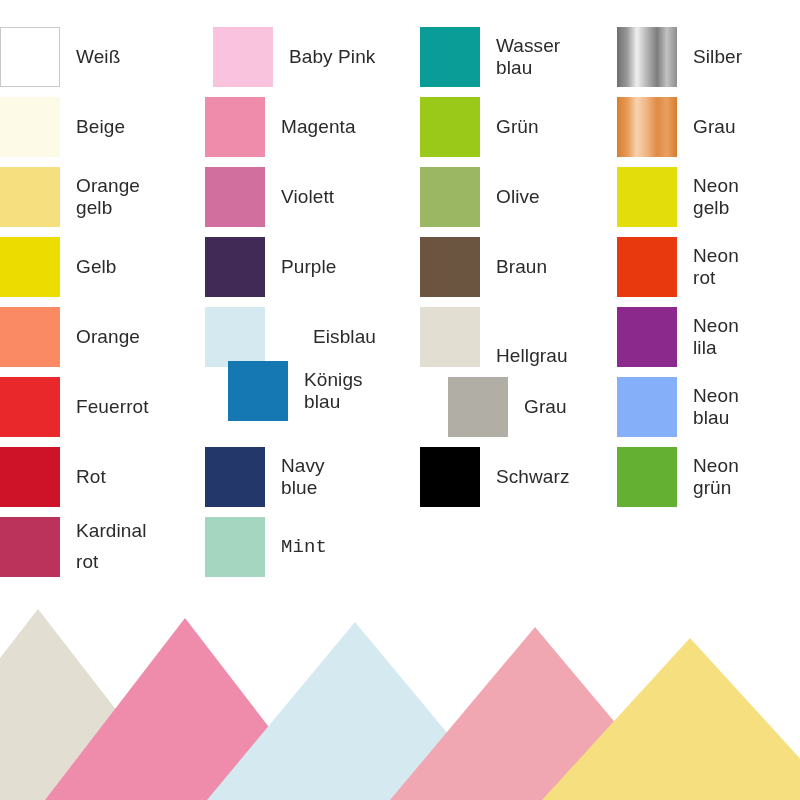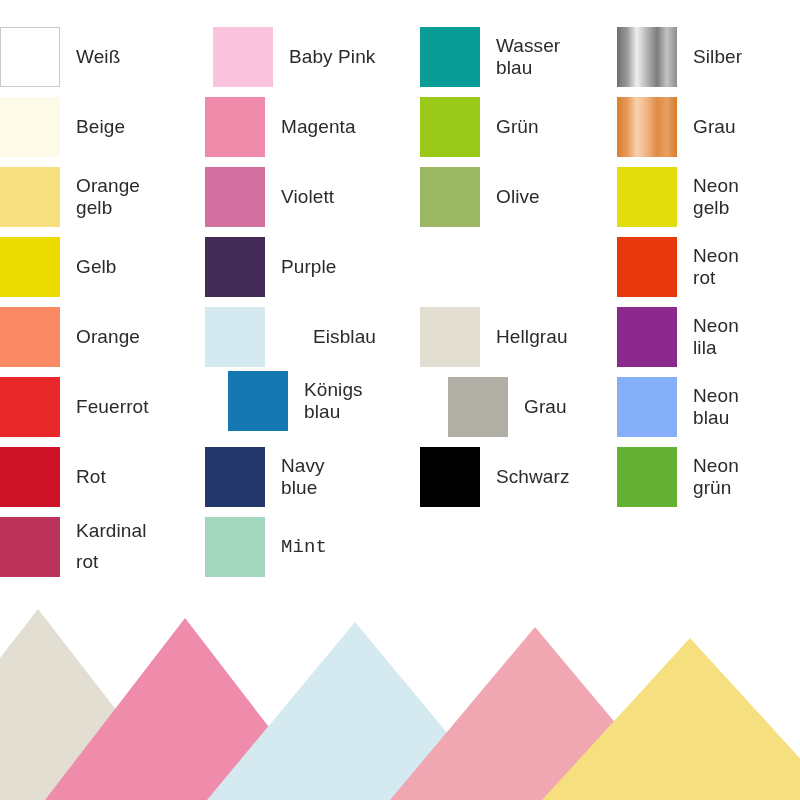--- a/index.html
+++ b/index.html
@@ -145,21 +145,21 @@
           <div class="swatch-label">Violett</div>
         </div>
         <div class="swatch-row" style="top: 237px;">
           <div class="swatch-chip" style="background: rgb(65, 42, 86);"></div>
           <div class="swatch-label">Purple</div>
         </div>
         <div class="swatch-row" style="top: 307px; gap: 32px;">
           <div class="swatch-chip" style="background: rgb(212, 234, 240);"></div>
           <div class="swatch-label">Eisblau</div>
         </div>
-        <div class="swatch-row" style="top: 371px; padding-left: 23px;">
+        <div class="swatch-row" style="top: 361px; padding-left: 23px;">
           <div class="swatch-chip" style="background: rgb(21, 120, 178);"></div>
           <div class="swatch-label">Königs
 blau</div>
         </div>
         <div class="swatch-row" style="top: 447px;">
           <div class="swatch-chip" style="background: rgb(36, 55, 107);"></div>
           <div class="swatch-label">Navy
 blue</div>
         </div>
         <div class="swatch-row" style="top: 517px; font-family: Liberation Mono, monospace;">
@@ -174,21 +174,25 @@
 blau</div>
         </div>
         <div class="swatch-row" style="top: 97px;">
           <div class="swatch-chip" style="background: rgb(154, 201, 26);"></div>
           <div class="swatch-label">Grün</div>
         </div>
         <div class="swatch-row" style="top: 167px;">
           <div class="swatch-chip" style="background: rgb(156, 183, 100);"></div>
           <div class="swatch-label">Olive</div>
         </div>
-        <div class="swatch-row" style="top: 307px;">
+        <div class="swatch-row" style="top: 237px;">
+          <div class="swatch-chip" style="background: rgb(107, 85, 64);"></div>
+          <div class="swatch-label">Braun</div>
+        </div>
+        <div class="swatch-row" style="top: 307px; align-items: flex-end;">
           <div class="swatch-chip" style="background: rgb(226, 222, 210);"></div>
           <div class="swatch-label">Hellgrau</div>
         </div>
         <div class="swatch-row" style="top: 377px; padding-left: 28px;">
           <div class="swatch-chip" style="background: rgb(177, 174, 166);"></div>
           <div class="swatch-label">Grau</div>
         </div>
         <div class="swatch-row" style="top: 447px;">
           <div class="swatch-chip" style="background: rgb(0, 0, 0);"></div>
           <div class="swatch-label">Schwarz</div>

